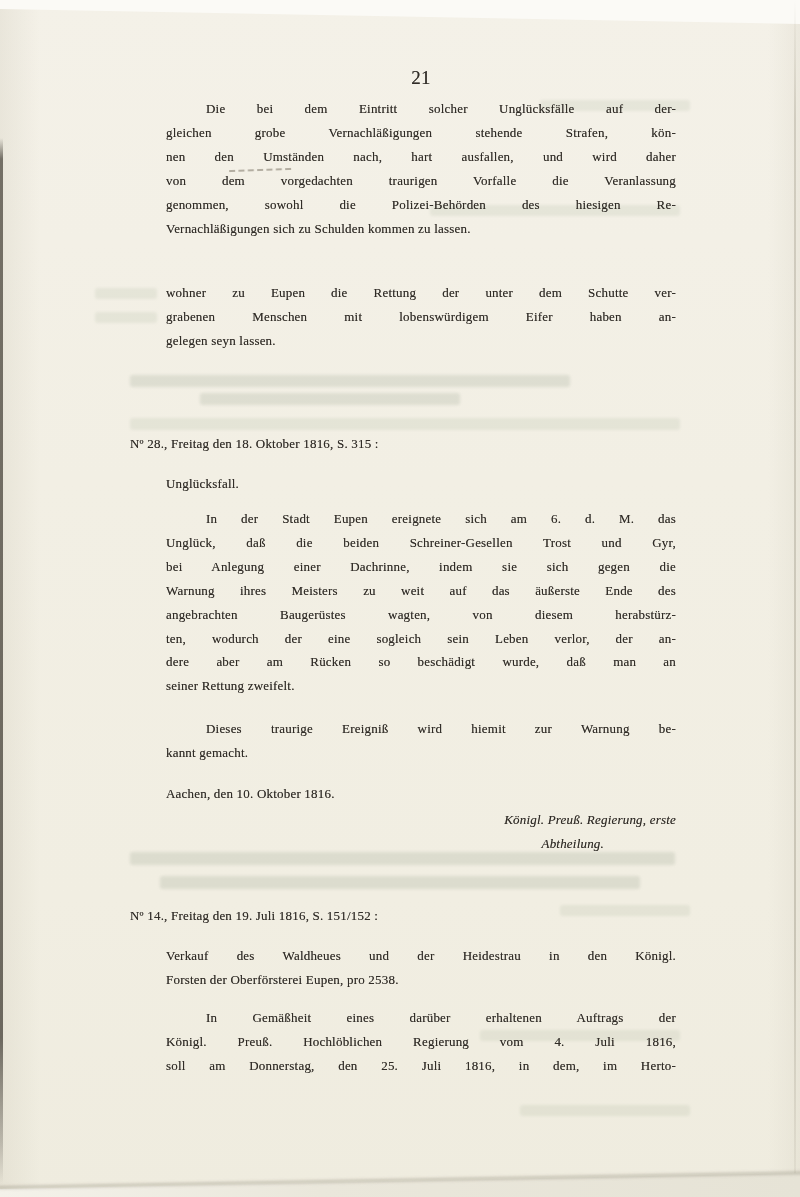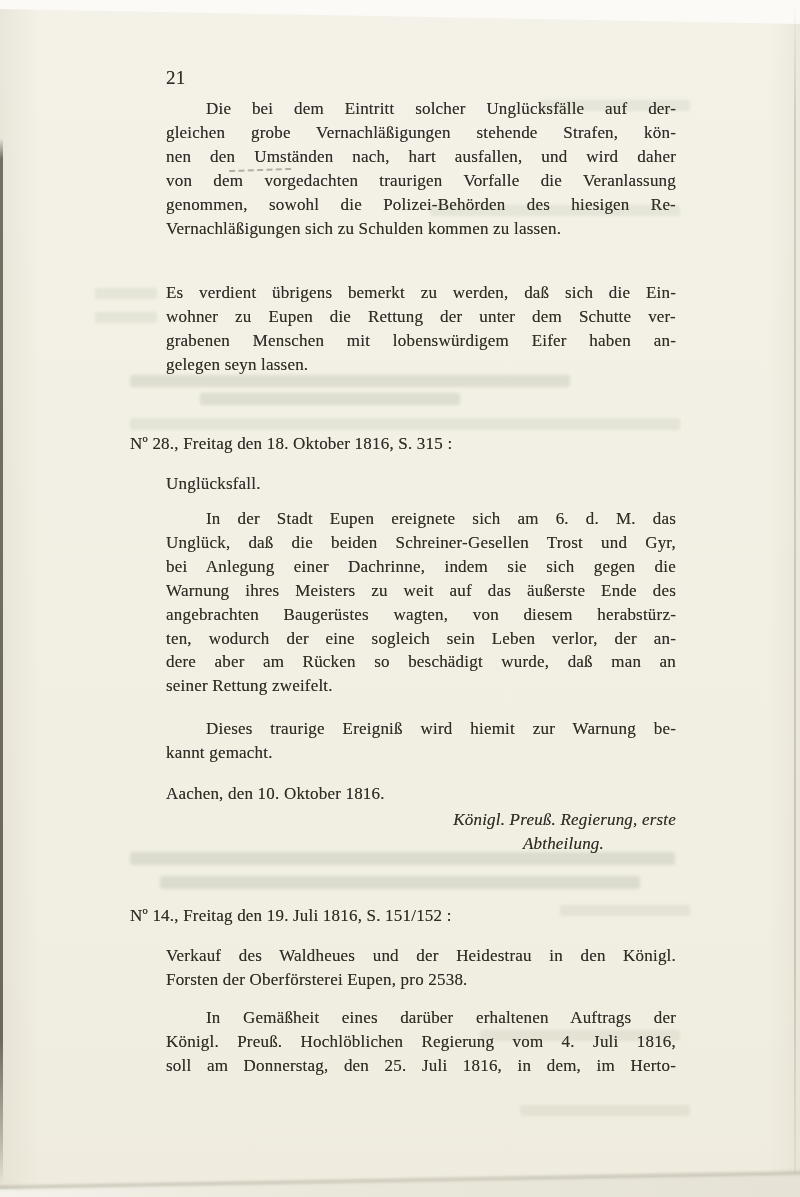--- a/index.html
+++ b/index.html
@@ -47,31 +47,31 @@
     filter: blur(1.4px);
     transform: rotate(-1.05deg);
     transform-origin: 0 50%;
   }
 
   
   .tb {
     position: absolute;
     left: 166px;
     width: 510px;
-    font-size: 17px;
+    font-size: 13px;
     line-height: 23.9px;
     letter-spacing: .2px;
     text-shadow: 0 0 .5px rgba(48,44,39,.55);
   }
   .tb.hang { left: 130px; width: 546px; }
   .ln { min-height: 23.9px; }
   .jl { text-align: justify; text-align-last: justify; }
   .ind { padding-left: 40px; }
 
-  .pagenum { text-align: left; font-size: 19px; }
+  .pagenum { text-align: center; font-size: 19px; }
   .sig { text-align: right; font-style: italic; }
   .sig .s2 { padding-right: 72px; text-align: right; }
 
   
   .g {
     position: absolute;
     background: rgba(152,160,136,.14);
     filter: blur(1.6px);
     border-radius: 3px;
     pointer-events: none;
@@ -117,21 +117,20 @@
   <div class="tb" style="top:97px">
       <div class="ln jl ind">Die bei dem Eintritt solcher Unglücksfälle auf der-</div>
       <div class="ln jl">gleichen grobe Vernachläßigungen stehende Strafen, kön-</div>
       <div class="ln jl">nen den Umständen nach, hart ausfallen, und wird daher</div>
       <div class="ln jl">von dem vorgedachten traurigen Vorfalle die Veranlassung</div>
       <div class="ln jl">genommen, sowohl die Polizei-Behörden des hiesigen Re-</div>
       <div class="ln">Vernachläßigungen sich zu Schulden kommen zu lassen.</div>
     </div>
 
   <div class="tb" style="top:281px">
-      <div class="ln jl">Es verdient übrigens bemerkt zu werden, daß sich die Ein-</div>
       <div class="ln jl">wohner zu Eupen die Rettung der unter dem Schutte ver-</div>
       <div class="ln jl">grabenen Menschen mit lobenswürdigem Eifer haben an-</div>
       <div class="ln">gelegen seyn lassen.</div>
     </div>
 
   <div class="tb hang" style="top:432px">Nº 28., Freitag den 18. Oktober 1816, S. 315 :</div>
 
   <div class="tb" style="top:472px">Unglücksfall.</div>
 
   <div class="tb" style="top:507px">

